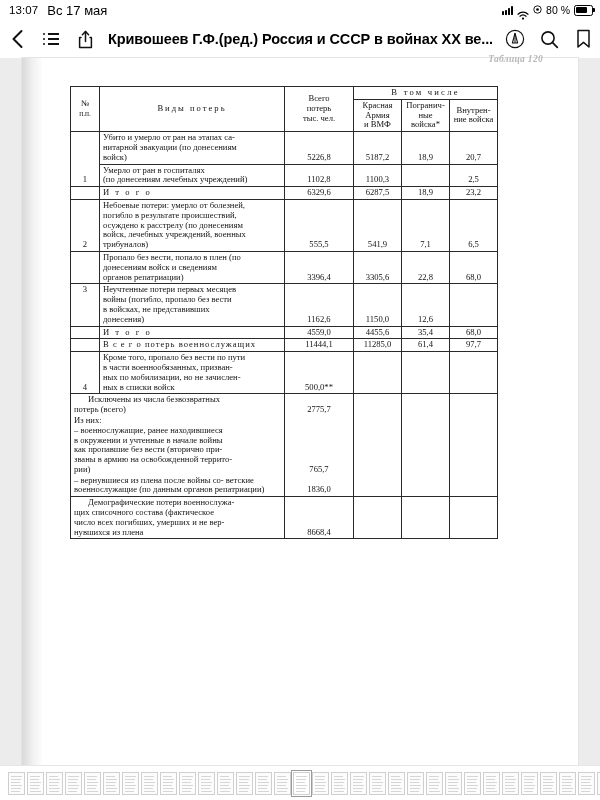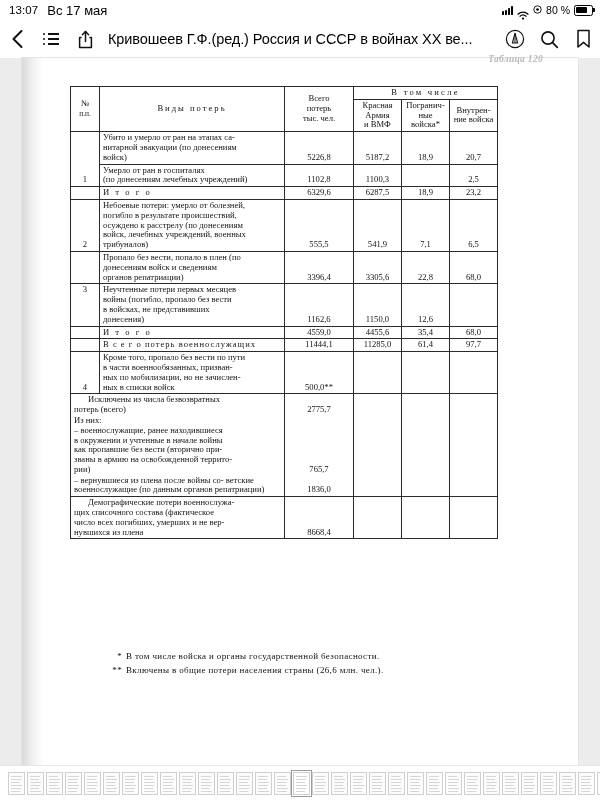--- a/index.html
+++ b/index.html
@@ -35,21 +35,21 @@
   
   .toolbar{
     position:absolute;left:0;top:20px;width:600px;height:38px;
     display:flex;align-items:center;background:#fff;
   }
   .tb-btn{
     width:34px;height:34px;display:flex;align-items:center;justify-content:center;
     flex:0 0 auto;color:#111;
   }
   .tb-title{
-    flex:1 1 auto;font-size:14.5px;color:#000;font-weight:400;
+    flex:1 1 auto;font-size:14.5px;color:#000;font-weight:700;
     white-space:nowrap;overflow:hidden;text-overflow:clip;
     margin:0 4px 0 6px;letter-spacing:-.1px;
   }
   .hamb{display:flex;flex-direction:column;gap:3px;width:16px;}
   .hamb span{display:flex;align-items:center;gap:3px;}
   .hamb span i{display:block;width:2px;height:2px;background:#111;border-radius:50%;}
   .hamb span u{display:block;height:1.6px;background:#111;flex:1;text-decoration:none;}
 
   
   .pagewrap{position:absolute;left:0;top:58px;width:600px;height:707px;background:#ececec;}
@@ -389,28 +389,20 @@
 нувшихся из плена</span>
             </td>
             <td class="c-tot num">8668,4</td>
             <td class="c-ka"></td>
             <td class="c-pog"></td>
             <td class="c-vn"></td>
           </tr>
         </tbody>
           </table>
 
-        <div class="notes">
-          <div>
-            <span class="star">*</span><span>В том числе войска и органы государственной безопасности.</span>
-          </div>
-          <div>
-            <span class="star">**</span><span>Включены в общие потери населения страны (26,6 млн. чел.).</span>
-          </div>
-        </div>
 
       </div>
     </div>
 
     <div class="pagebadge">
       <span>231</span>
       <span class="of">из</span>
       <span>580</span>
     </div>
   </div>

